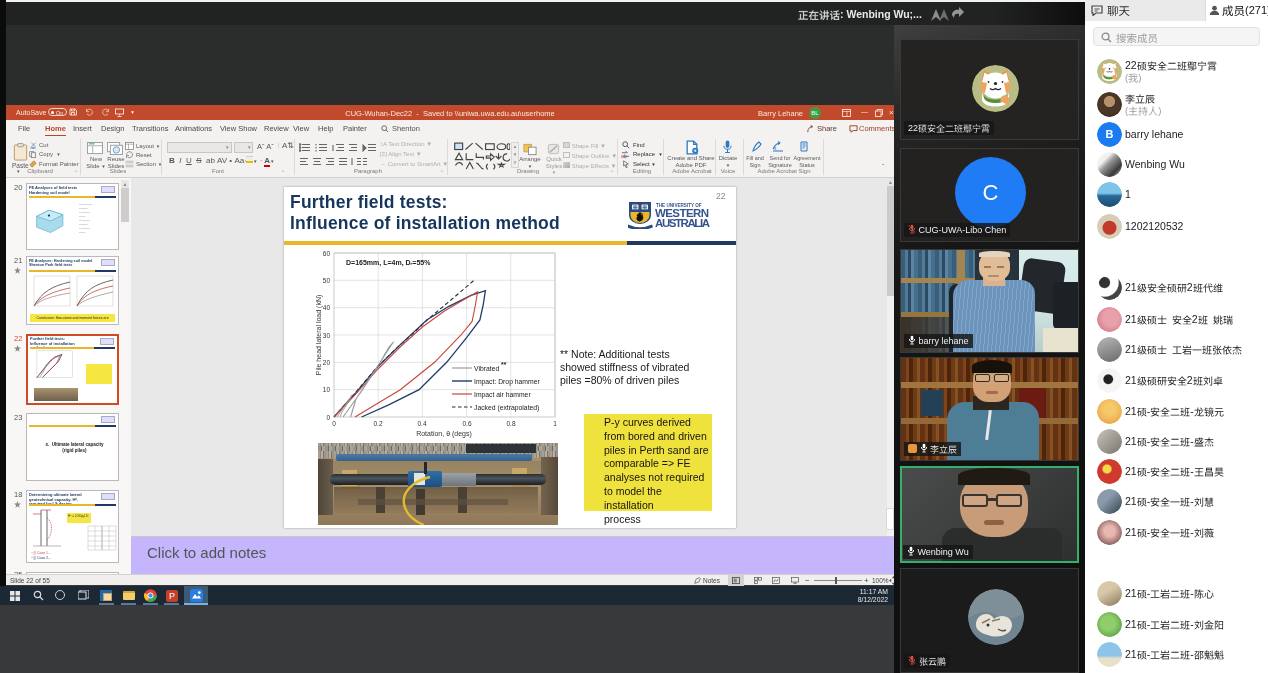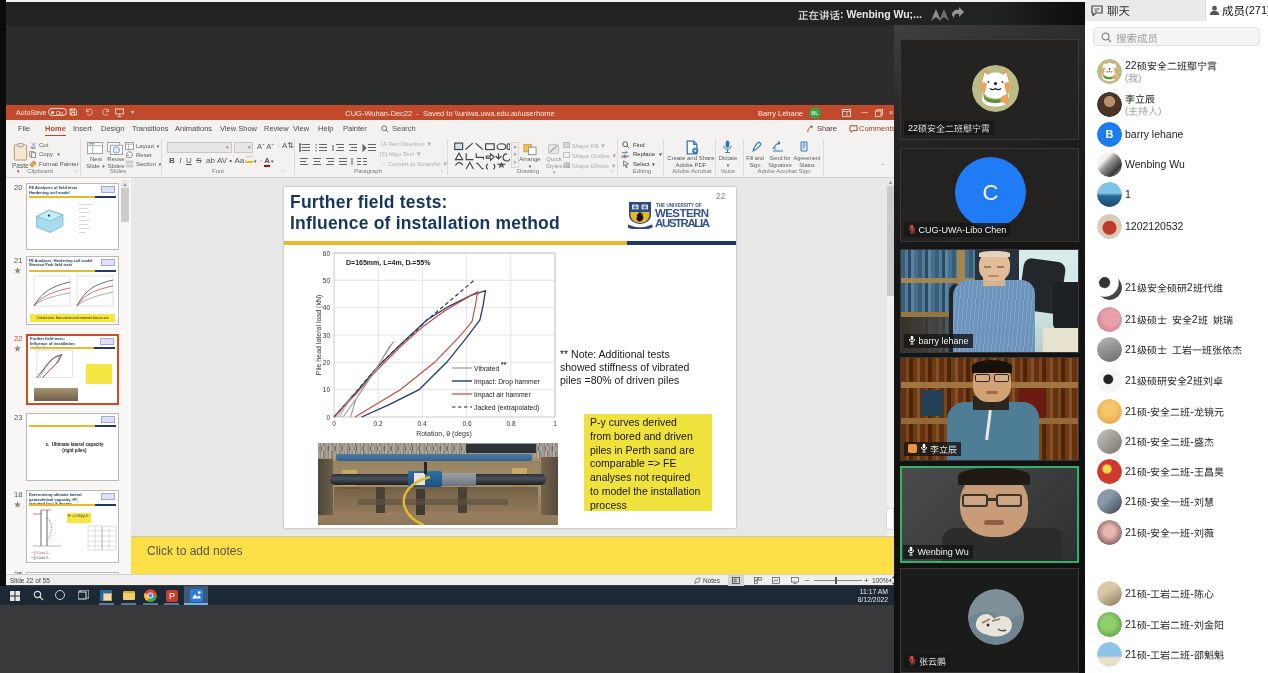--- a/index.html
+++ b/index.html
@@ -23,21 +23,21 @@
 .ric{position:absolute}
 
 #thumbs{left:0;top:73px;width:125px;height:397px;background:#f8f7f6;font-size:8px;color:#666}
 .thumb{position:absolute;left:20px;width:93px;background:#fff;border:1px solid #b9b9b9;overflow:hidden}
 .tnum{position:absolute;left:8px;font-size:7.5px;color:#555}
 
 #editor{left:125px;top:73px;width:763px;height:358px;background:#e9e8e8}
 #vscroll{left:881px;top:73px;width:7px;height:358px;background:#f1f0ef}
 #slide{left:278px;top:82px;width:452px;height:341px;background:#fff;box-shadow:0 0 2px rgba(0,0,0,.35)}
 
-#notes{left:125px;top:431px;width:763px;height:38px;background:#fde047;border-top:1px solid #c9c7c5;color:#555;font-size:12px}
+#notes{left:125px;top:431px;width:763px;height:38px;background:#c4b5fd;border-top:1px solid #c9c7c5;color:#555;font-size:15px}
 #sbar{left:0;top:469px;width:888px;height:11px;background:#f0efee;border-top:1px solid #d4d2d0;color:#444;font-size:6.5px}
 
 #task{left:0;top:586px;width:894px;height:19px;background:#1c2834;color:#ddd}
 #bottomgray{left:0;top:605px;width:894px;height:68px;background:#38393a}
 
 #vids{left:894px;top:25px;width:191px;height:648px;background:linear-gradient(160deg,#404040 0%,#262626 14%,#161616 34%,#0e0e0e 100%)}
 .vt{position:absolute;left:6px;width:179px;background:#222120;border:1px solid #393939}
 .vlabel{position:absolute;left:4px;bottom:4px;height:14px;background:rgba(22,22,22,.82);color:#efefef;font-size:9px;line-height:14px;padding:0 4px;white-space:nowrap}
 .av{position:absolute;border-radius:50%}
 
@@ -186,21 +186,21 @@
       <span class="tab" style="left:165px">Animations</span>
       <span class="tab" style="left:210px">View Show</span>
       <span class="tab" style="left:254px">Review</span>
       <span class="tab" style="left:283px">View</span>
       <span class="tab" style="left:308px">Help</span>
       <span class="tab" style="left:333px">Painter</span>
       <svg class="abs" style="left:371px;top:5px" width="8" height="8" viewBox="0 0 10 10">
           <circle cx="4" cy="4" r="3" fill="none" stroke="#666" stroke-width="1.2"></circle>
           <line x1="6.3" y1="6.3" x2="9" y2="9" stroke="#666" stroke-width="1.2"></line>
         </svg>
-      <span class="tab" style="left:382px;color:#555">Search</span>
+      <span class="tab" style="left:382px;color:#555">Shenton</span>
       <svg class="abs" style="left:797px;top:5px" width="8" height="8" viewBox="0 0 10 10">
           <path d="M1 9 C1 4 4 2 7 2 M7 2 l-2.5 -1.5 M7 2 l-2.5 1.5" fill="none" stroke="#8a4a3a" stroke-width="1.2"></path>
         </svg>
       <span class="tab" style="left:807px;color:#5d3a32">Share</span>
       <svg class="abs" style="left:839px;top:5px" width="9" height="8" viewBox="0 0 11 10">
           <path d="M1 1 h9 v6 h-5 l-2.5 2 v-2 h-1.5 z" fill="none" stroke="#a33e24" stroke-width="1.2"></path>
         </svg>
       <span class="tab" style="left:849px;color:#a33e24">Comments</span>
     </div>
 
@@ -564,21 +564,21 @@
             <text x="158" y="135.5">Impact: Drop hammer</text>
     <line x1="136" y1="146" x2="156" y2="146" stroke="#c6473c" stroke-width="1.2"></line>
             <text x="158" y="148.5">Impact air hammer</text>
     <line x1="136" y1="159" x2="156" y2="159" stroke="#2b2b2b" stroke-width="1.2" stroke-dasharray="3.5 2.5"></line>
             <text x="158" y="161.5">Jacked (extrapolated)</text>
   </g>
 </svg>
 
 <div class="abs" style="left:276px;top:161px;width:150px;font-size:10.5px;color:#1a1a1a;line-height:12.8px">** Note: Additional tests<br>showed stiffness of vibrated<br>piles =80% of driven piles</div>
 
-<div class="abs" style="left:300px;top:227px;width:128px;height:97px;background:#f0e23c;color:#141414;font-size:10.5px;line-height:13.8px;padding:2px 0 0 6px">P-y curves derived<br>from bored and driven<br>piles in Perth sand are<br>comparable =&gt; FE<br>analyses not required<br>to model the installation<br>process</div>
+<div class="abs" style="left:300px;top:227px;width:128px;height:97px;background:#f0e23c;color:#141414;font-size:10.5px;line-height:13.8px;padding:2px 0 0 20px">P-y curves derived<br>from bored and driven<br>piles in Perth sand are<br>comparable =&gt; FE<br>analyses not required<br>to model the installation<br>process</div>
 
 <div class="abs" style="left:34px;top:256px;width:240px;height:82px;overflow:hidden;background:#a6906c">
   <div class="abs" style="left:0;top:0;width:240px;height:15px;background:repeating-linear-gradient(90deg,#a8a094 0 2px,#8d8578 2px 3px,#b8b0a2 3px 5px,#7d7668 5px 6px,#9c948a 6px 8px)"></div>
   <div class="abs" style="left:0;top:3px;width:240px;height:5px;background:repeating-linear-gradient(90deg,#98948a 0 3px,#6f6a60 3px 4px,#aaa49a 4px 7px)"></div>
   <div class="abs" style="left:148px;top:1px;width:70px;height:9px;background:#2e3338"></div>
   <div class="abs" style="left:18px;top:11px;width:196px;height:7px;background:linear-gradient(180deg,#4a7aa6,#35618c);border-radius:2px"></div>
   <div class="abs" style="left:0;top:18px;width:240px;height:64px;background:linear-gradient(180deg,#978362 0%,#a8916c 45%,#998060 75%,#8f7859 100%)"></div>
 
   <div class="abs" style="left:0;top:16px;width:15px;height:56px;background:linear-gradient(90deg,#4f4639,#6b5f4d)"></div>
   <div class="abs" style="left:223px;top:14px;width:17px;height:58px;background:linear-gradient(90deg,#75644e,#57493a)"></div>

